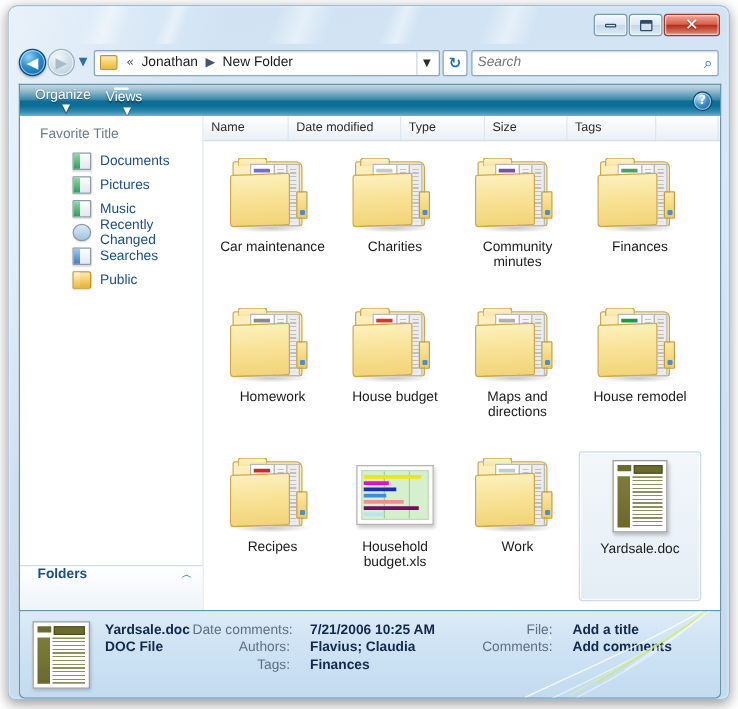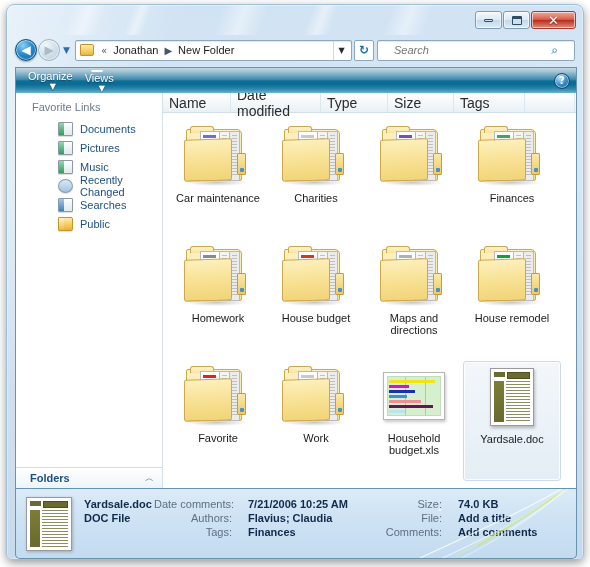--- a/index.html
+++ b/index.html
@@ -110,21 +110,21 @@
   #refresh-button {
     width: 20px; height: 21px; margin-left: 2px;
     border: 1px solid #8ba8bd; border-radius: 2px; background: #ffffff;
     display: flex; align-items: center; justify-content: center;
     color: #1f6fb0; font-size: 12px; cursor: pointer; font-weight: bold;
     font-family: "DejaVu Sans", sans-serif;
   }
   #search-box {
     width: 198px; height: 21px; margin-left: 3px;
     background: #ffffff; border: 1px solid #8ba8bd; border-radius: 2px;
-    display: flex; align-items: center; padding: 0 16px;
+    display: flex; align-items: center; padding: 0 4px;
     box-shadow: 0 1px 1px rgba(0,0,0,0.10) inset;
   }
   #search-input {
     flex: 1; border: none; outline: none; font-size: 11px;
     color: #8a8a8a; font-style: italic; background: transparent;
     font-family: "Liberation Sans", sans-serif;
   }
   #search-icon { color: #2a6fa8; font-size: 12px; font-family: "DejaVu Sans", sans-serif; }
 
   
@@ -204,37 +204,37 @@
   .fav-icon.c-music::before { background: linear-gradient(180deg, #8fd9a8, #2f9e5d); }
   .fav-icon.c-recent { border-radius: 50%; background: linear-gradient(180deg, #dbe9f6, #9fc3e2); }
   .fav-icon.c-recent::before { display: none; }
   .fav-icon.c-search::before { background: linear-gradient(180deg, #9ec8ee, #3f7fc0); }
   .fav-icon.c-public {
     border-color: #c49427; border-radius: 1px 2px 2px 1px;
     background: linear-gradient(180deg, #ffeab1 0%, #f5cc62 55%, #e6b238 100%);
   }
   .fav-icon.c-public::before { background: linear-gradient(180deg, #fff3cd, #e9bb45); }
   #folders-bar {
-    height: 21px; border-top: 1px solid #cfdde7;
+    height: 36px; border-top: 1px solid #cfdde7;
     background: linear-gradient(180deg, #ffffff 0%, #eef4f9 100%);
-    display: flex; align-items: center; padding: 0 8px 0 14px;
+    display: flex; padding: 0 8px 0 14px;
     cursor: pointer;
   }
   #folders-label { font-size: 11px; color: #1b4f86; font-weight: bold; }
   #folders-chevron { margin-left: auto; color: #2a6fa8; font-size: 9px; font-family: "DejaVu Sans", sans-serif; }
 
   
   #file-pane { flex: 1; display: flex; flex-direction: column; background: #ffffff; }
   #column-headers {
     height: 20px; display: flex; flex: 0 0 auto;
     background: linear-gradient(180deg, #ffffff 0%, #f4f8fb 48%, #e9f0f6 100%);
     border-bottom: 1px solid #d3dfe8;
   }
   .col-header {
-    font-size: 14px; color: #2b2b2b;
+    font-size: 10px; color: #2b2b2b;
     display: flex; align-items: center; padding-left: 6px;
     border-right: 1px solid #dde7ee; cursor: pointer;
   }
   #items-grid {
     flex: 1; padding: 8px 6px 0 6px;
     display: flex; flex-wrap: wrap; align-content: flex-start;
     overflow: hidden;
   }
   .grid-item {
     width: 98px; height: 120px;
@@ -432,21 +432,21 @@
       <span id="views-icon"></span>
       <span>Views</span>
       <span class="tb-caret">▼</span>
     </div>
     <div id="help-button">?</div>
   </div>
 
   <div id="client-area">
 
     <div id="sidebar">
-      <div id="favorite-links-header">Favorite Links</div>
+      <div id="favorite-links-header">Favorite Title</div>
       <div id="favorite-links-list">
           <div class="fav-item">
             <span class="fav-icon c-docs"></span>
             <span class="fav-label">Documents</span>
           </div>
           <div class="fav-item">
             <span class="fav-icon c-pics"></span>
             <span class="fav-label">Pictures</span>
           </div>
           <div class="fav-item">
@@ -536,20 +536,21 @@
                 <div class="paper p2">
                   <div class="paper-lines"></div>
                 </div>
                 <div class="paper p3">
                   <div class="paper-lines"></div>
                 </div>
               </div>
               <div class="folder-front"></div>
               <div class="folder-tab"></div>
             </div>
+            <div class="item-label">Community minutes</div>
           </div>
           <div class="grid-item">
             <div class="folder-icon">
               <div class="folder-shadow"></div>
               <div class="folder-back"></div>
               <div class="papers">
                 <div class="paper p1">
                   <div class="paper-accent" style="top:3px;background:#4fa05a"></div>
                   <div class="paper-lines" style="top:9px"></div>
                 </div>
@@ -661,62 +662,62 @@
                 <div class="paper p2">
                   <div class="paper-lines"></div>
                 </div>
                 <div class="paper p3">
                   <div class="paper-lines"></div>
                 </div>
               </div>
               <div class="folder-front"></div>
               <div class="folder-tab"></div>
             </div>
-            <div class="item-label">Favorite</div>
-          </div>
-          <div class="grid-item">
-            <div class="folder-icon">
-              <div class="folder-shadow"></div>
-              <div class="folder-back"></div>
-              <div class="papers">
-                <div class="paper p1">
-                  <div class="paper-accent" style="top:3px;background:#c9c9c9"></div>
-                  <div class="paper-lines" style="top:9px"></div>
-                </div>
-                <div class="paper p2">
-                  <div class="paper-lines"></div>
-                </div>
-                <div class="paper p3">
-                  <div class="paper-lines"></div>
-                </div>
-              </div>
-              <div class="folder-front"></div>
-              <div class="folder-tab"></div>
-            </div>
-            <div class="item-label">Work</div>
+            <div class="item-label">Recipes</div>
           </div>
           <div class="grid-item">
             <div class="xls-icon">
               <div class="xls-sheet">
                 <div class="xls-plot">
                   <span class="xls-grid" style="left:17px"></span>
                   <span class="xls-grid" style="left:37px"></span>
                   <i style="top:3px;width:46px;background:#f2e318"></i>
                   <i style="top:8px;width:20px;background:#e010c8"></i>
                   <i style="top:13px;width:26px;background:#1a2fb0"></i>
                   <i style="top:18px;width:18px;background:#3a8fd8"></i>
                   <i style="top:23px;width:32px;background:#ef8f8f"></i>
                   <i style="top:28px;width:44px;background:#6b1060"></i>
                   <i style="top:33px;width:16px;background:#b8e4f2"></i>
                   <i style="top:38px;width:14px;background:#8a2020"></i>
                 </div>
               </div>
             </div>
             <div class="item-label">Household budget.xls</div>
           </div>
+          <div class="grid-item">
+            <div class="folder-icon">
+              <div class="folder-shadow"></div>
+              <div class="folder-back"></div>
+              <div class="papers">
+                <div class="paper p1">
+                  <div class="paper-accent" style="top:3px;background:#c9c9c9"></div>
+                  <div class="paper-lines" style="top:9px"></div>
+                </div>
+                <div class="paper p2">
+                  <div class="paper-lines"></div>
+                </div>
+                <div class="paper p3">
+                  <div class="paper-lines"></div>
+                </div>
+              </div>
+              <div class="folder-front"></div>
+              <div class="folder-tab"></div>
+            </div>
+            <div class="item-label">Work</div>
+          </div>
           <div class="grid-item selected">
             <div class="doc-icon">
               <div class="doc-page">
                 <div class="doc-head">
                   <div class="doc-head-l"></div>
                   <div class="doc-head-r"></div>
                 </div>
                 <div class="doc-body">
                   <div class="doc-side"></div>
                   <div class="doc-main"></div>
@@ -768,24 +769,20 @@
               <span class="det-key">Authors:</span>
               <span class="det-val">Flavius; Claudia</span>
             </div>
             <div class="det-row">
               <span class="det-key">Tags:</span>
               <span class="det-val">Finances</span>
             </div>
           </div>
         <div class="det-block" id="det-block-right">
             <div class="det-row">
-              <span class="det-key">Size:</span>
-              <span class="det-val">74.0 KB</span>
-            </div>
-            <div class="det-row">
               <span class="det-key">File:</span>
               <span class="det-val">Add a title</span>
             </div>
             <div class="det-row">
               <span class="det-key">Comments:</span>
               <span class="det-val">Add comments</span>
             </div>
           </div>
       </div>
     </div>

